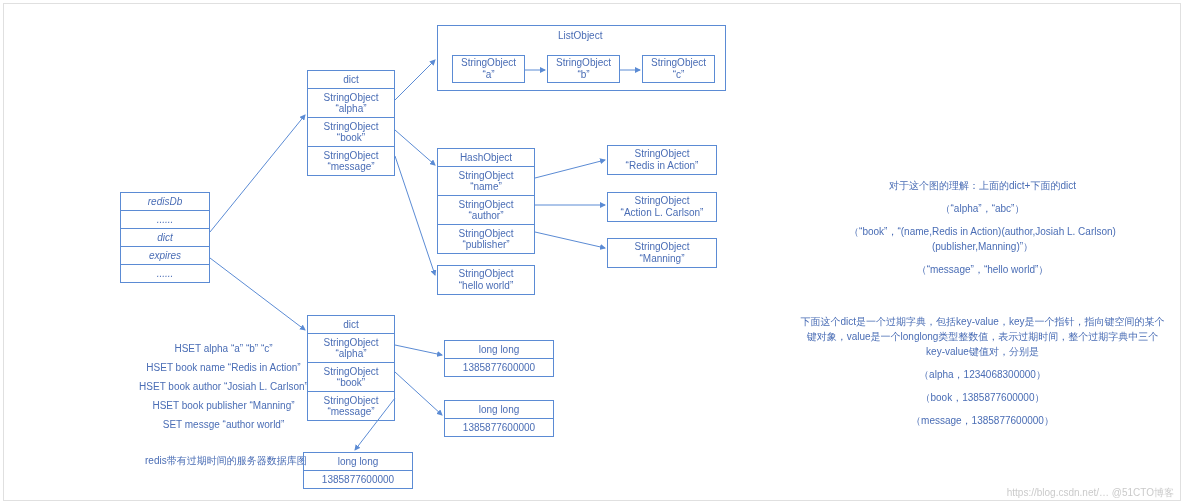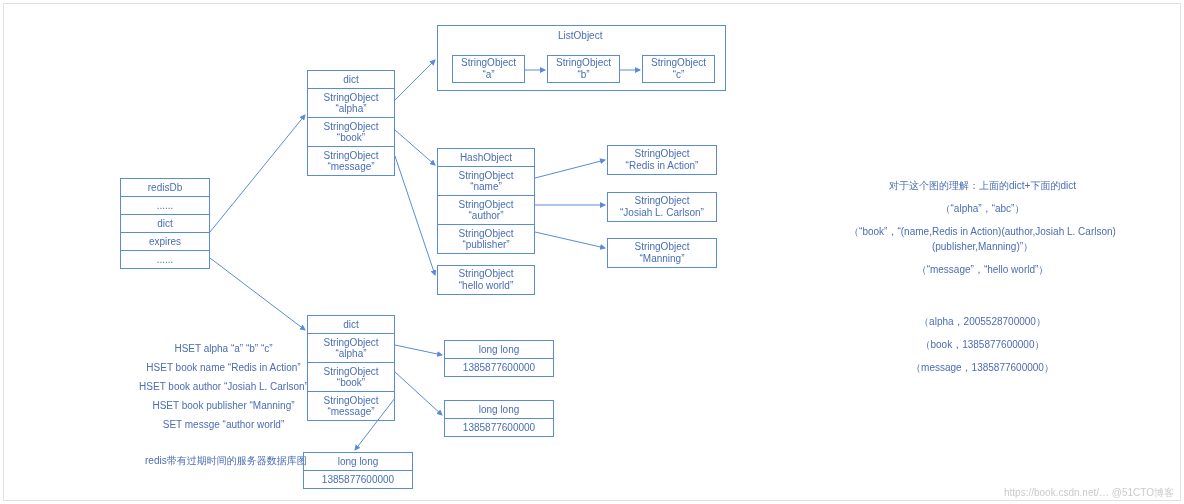--- a/index.html
+++ b/index.html
@@ -72,21 +72,21 @@
 
   <line x1="535" y1="232" x2="605" y2="248" marker-end="url(#arrow)"></line>
 
   <line x1="395" y1="345" x2="442" y2="355" marker-end="url(#arrow)"></line>
 
   <line x1="395" y1="372" x2="442" y2="415" marker-end="url(#arrow)"></line>
 
   <line x1="395" y1="398" x2="355" y2="450" marker-end="url(#arrow)"></line>
 </svg>
 
-<div class="stack" style="left:120px; top:178px; width:90px;">
+<div class="stack" style="left:120px; top:192px; width:90px;font-style:italic;">
   <div class="c">redisDb</div>
   <div class="c">......</div>
   <div class="c">dict</div>
   <div class="c">expires</div>
   <div class="c">......</div>
 </div>
 
 <div class="plain textblock" style="position:absolute; left:121px; top:335px; width:205px;">
   <p>HSET  alpha  “a”  “b”  “c”</p>
   <p>HSET book name  “Redis in Action”</p>
@@ -126,21 +126,21 @@
   <div class="c"><span>StringObject</span><br><span>“author”</span></div>
   <div class="c"><span>StringObject</span><br><span>“publisher”</span></div>
 </div>
 
 <div class="box" style="left:607px; top:145px; width:110px; height:30px;">
   <span>StringObject</span>
     <span>“Redis in Action”</span>
 </div>
 <div class="box" style="left:607px; top:192px; width:110px; height:30px;">
   <span>StringObject</span>
-    <span>“Josiah L. Carlson”</span>
+    <span>“Action L. Carlson”</span>
 </div>
 <div class="box" style="left:607px; top:238px; width:110px; height:30px;">
   <span>StringObject</span>
     <span>“Manning”</span>
 </div>
 
 <div class="box" style="left:437px; top:265px; width:98px; height:30px;">
   <span>StringObject</span>
     <span>“hello world”</span>
 </div>
@@ -166,18 +166,19 @@
 </div>
 
 <div class="plain textblock" style="position:absolute; left:800px; top:170px; width:365px; line-height:1.5;">
   <p>对于这个图的理解：上面的dict+下面的dict</p>
   <p>（“alpha”，“abc”）</p>
   <p>（“book”，“(name,Redis in Action)(author,Josiah L. Carlson)(publisher,Manning)”）</p>
   <p>（“message”，“hello world”）</p>
 </div>
 
 <div class="plain textblock" style="position:absolute; left:800px; top:306px; width:365px; line-height:1.5;">
-  <p>（alpha，2005528700000）</p>
+  <p>下面这个dict是一个过期字典，包括key-value，key是一个指针，指向键空间的某个键对象，value是一个longlong类型整数值，表示过期时间，整个过期字典中三个key-value键值对，分别是</p>
+  <p>（alpha，1234068300000）</p>
   <p>（book，1385877600000）</p>
   <p>（message，1385877600000）</p>
 </div>
 
-<div class="watermark">https://book.csdn.net/… @51CTO博客</div>
+<div class="watermark">https://blog.csdn.net/… @51CTO博客</div>
 
 </body></html>

